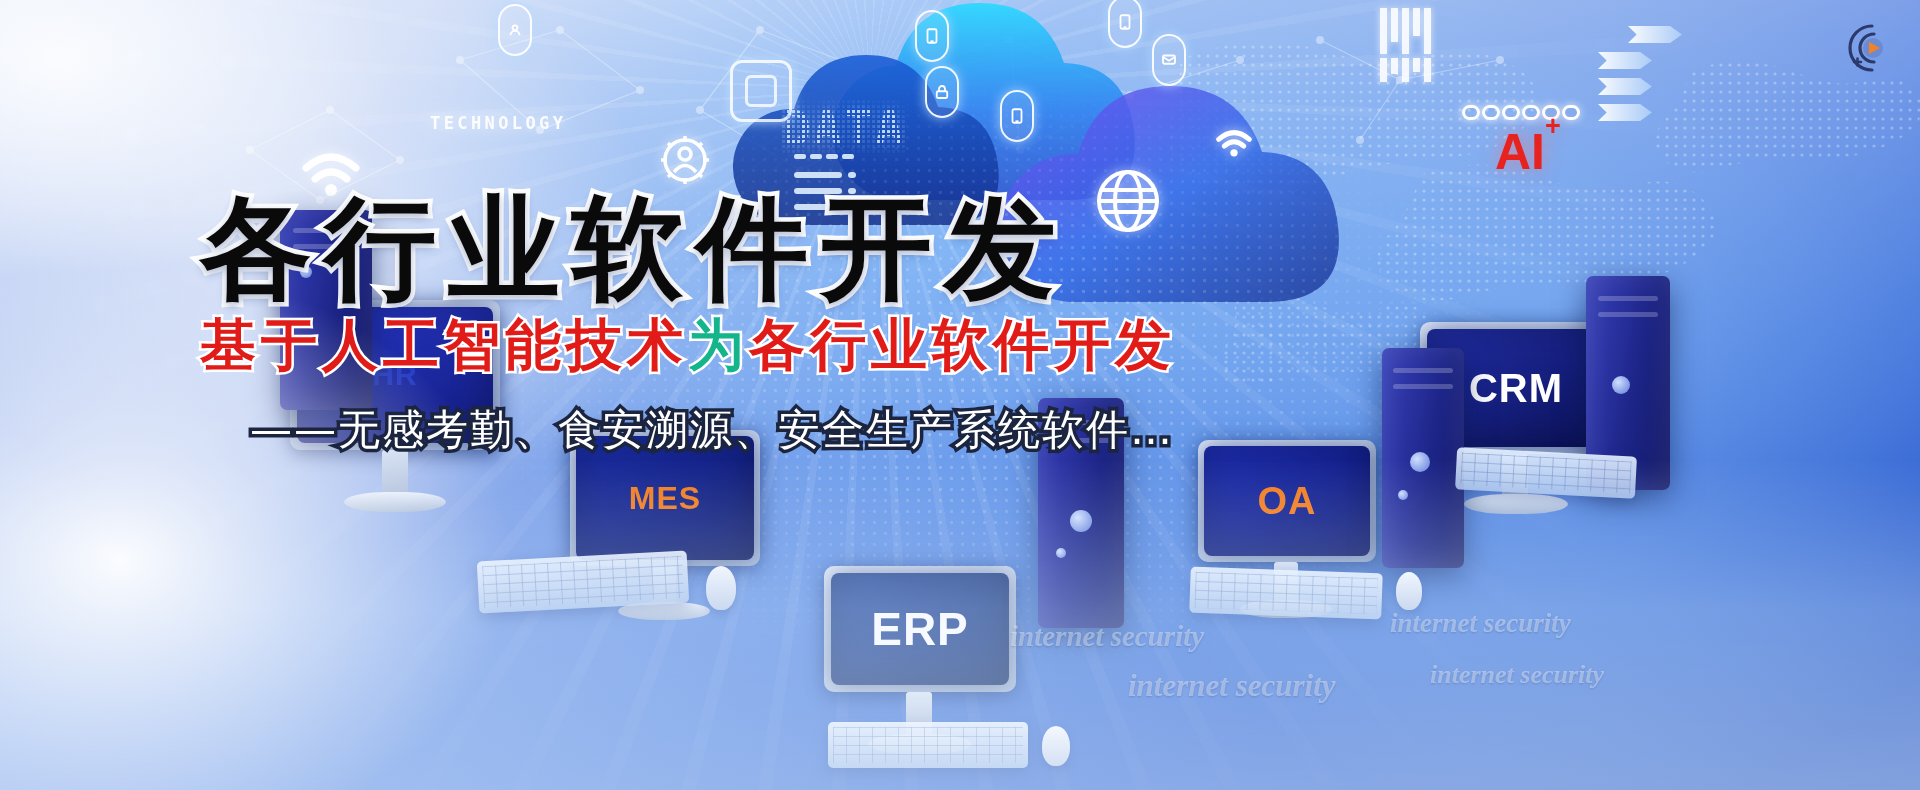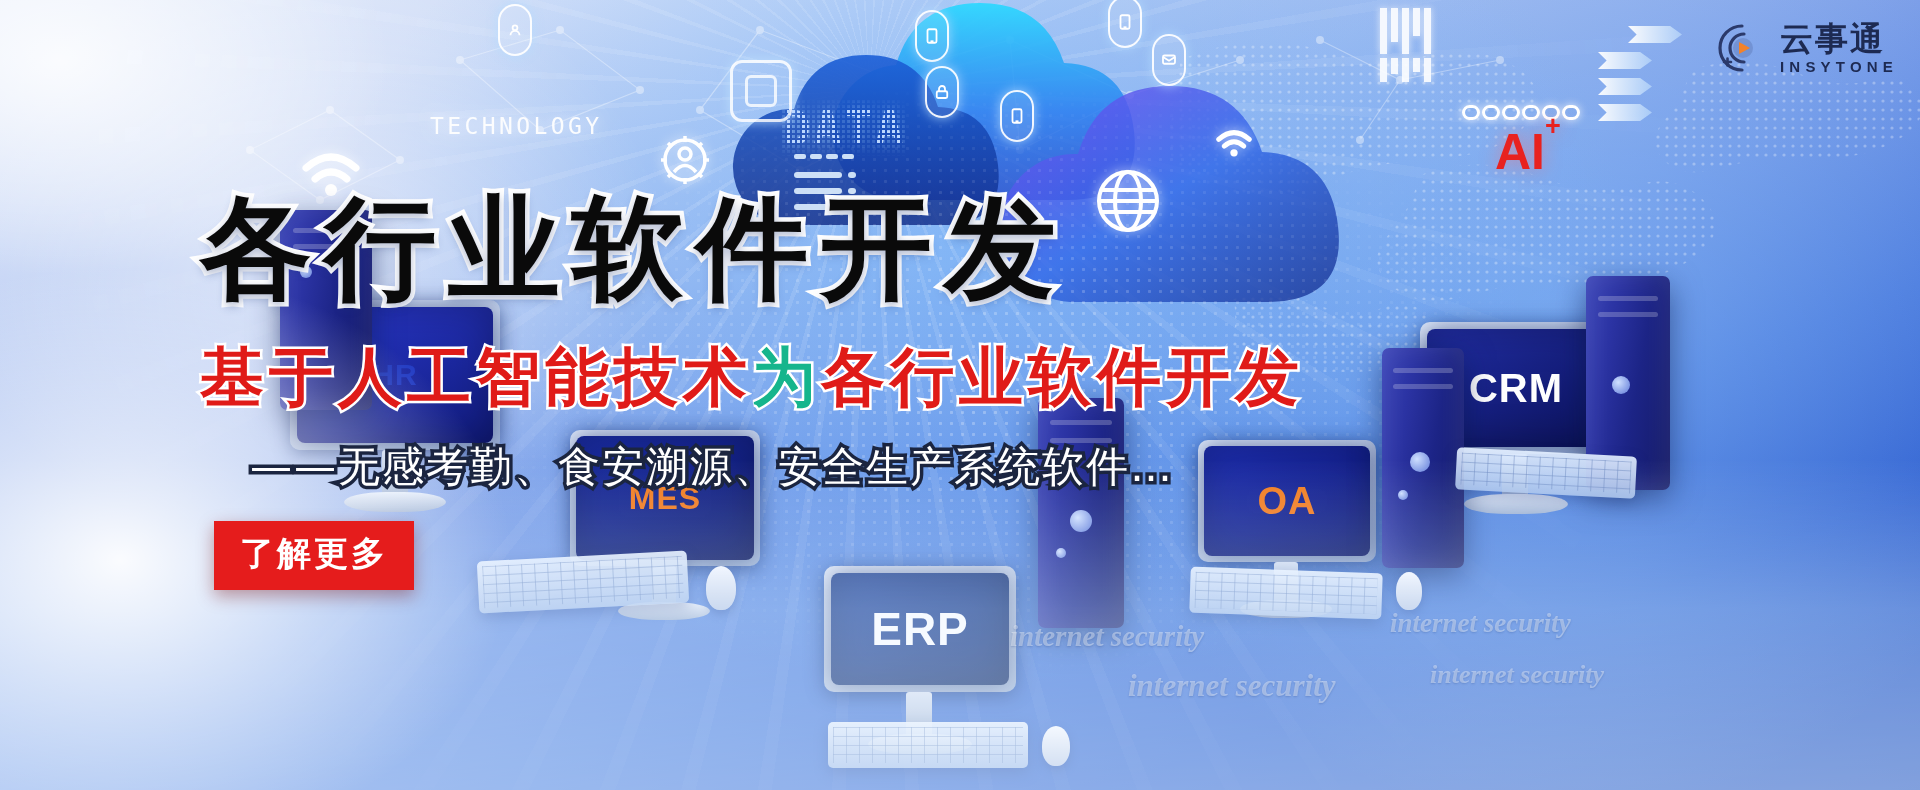--- a/index.html
+++ b/index.html
@@ -129,21 +129,21 @@
   .watermark {
     position:absolute; color:rgba(255,255,255,.38);
     font-style:italic; font-weight:bold; white-space:nowrap;
     font-family:"Liberation Serif", serif;
     text-shadow:0 1px 2px rgba(40,70,140,.25);
   }
 
   
   #technology-label {
     position:absolute; left:430px; top:113px;
-    color:#ffffff; font-size:23px; letter-spacing:3.4px; font-weight:400;
+    color:#ffffff; font-size:17px; letter-spacing:3.4px; font-weight:700;
     font-family:"DejaVu Sans Mono", monospace;
     text-shadow:0 0 14px rgba(255,255,255,.85);
     opacity:.95;
   }
   #data-label {
     position:absolute; left:782px; top:100px;
     color:#bcd8ff; font-size:48px; letter-spacing:2px; font-weight:bold;
     font-family:"DejaVu Sans Mono", monospace;
     text-shadow:0 0 16px rgba(170,215,255,.9);
     -webkit-mask-image: repeating-linear-gradient(to bottom, #000 0 3px, transparent 3px 5px),
@@ -196,23 +196,23 @@
   #headline {
     font-family:"DejaVu Sans", sans-serif;
     font-size:112px; line-height:1.05; font-weight:bold;
     color:#0a0a0a; letter-spacing:12px; white-space:nowrap;
     -webkit-text-stroke:9px #ffffff;
     paint-order: stroke fill;
     text-shadow:0 4px 10px rgba(30,55,120,.35);
   }
 
   #subheadline {
-    margin-top:26px;
+    margin-top:0;
     font-family:"DejaVu Sans", sans-serif;
-    font-size:64px; font-weight:bold; letter-spacing:5px;
+    font-size:56px; font-weight:bold; letter-spacing:5px;
     white-space:nowrap;
     -webkit-text-stroke:5px #ffffff;
     paint-order: stroke fill;
   }
   #subheadline .red   { color:#e01b18; }
   #subheadline .green { color:#15b58c; }
 
   #tagline {
     margin-top:18px; margin-left:50px;
     font-family:"DejaVu Sans", sans-serif;
@@ -575,32 +575,27 @@
 
   <div id="copy">
     <div id="headline">各行业软件开发</div>
 
     <div id="subheadline">
       <span class="red">基于人工智能技术</span><span class="green">为</span><span class="red">各行业软件开发</span>
     </div>
 
     <div id="tagline">——无感考勤、食安溯源、安全生产系统软件…</div>
 
-    <button id="cta">了解更多</button>
   </div>
 
   <div id="logo">
     <svg id="logo-mark" viewBox="0 0 52 52">
       <g fill="none" stroke="#2b3a6b" stroke-width="3.2" stroke-linecap="round">
         <path d="M26 4 A22 22 0 1 0 26 48"></path>
         <path d="M28 12 A14 14 0 1 0 28 40"></path>
       </g>
       <circle cx="27" cy="26" r="10" fill="#2b3a6b" opacity=".18"></circle>
       <path d="M23 20 L34 26 L23 32 Z" fill="#f2822a"></path>
       <path d="M8 40 h7 M11.5 36.5 v7" stroke="#2b3a6b" stroke-width="2.6" stroke-linecap="round"></path>
     </svg>
-    <div id="logo-text">
-      <div id="logo-cn">云事通</div>
-      <div id="logo-en">INSYTONE</div>
-    </div>
   </div>
 
 </div>
 
 </body></html>

